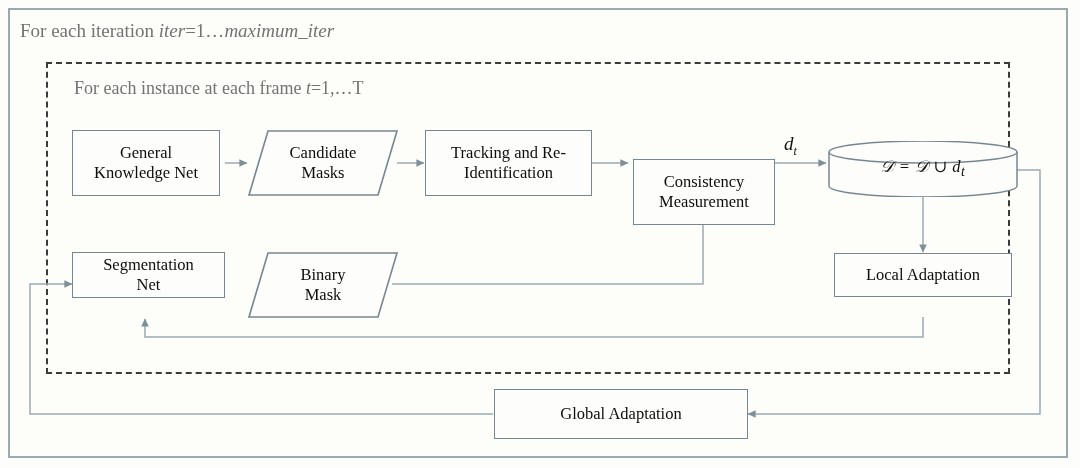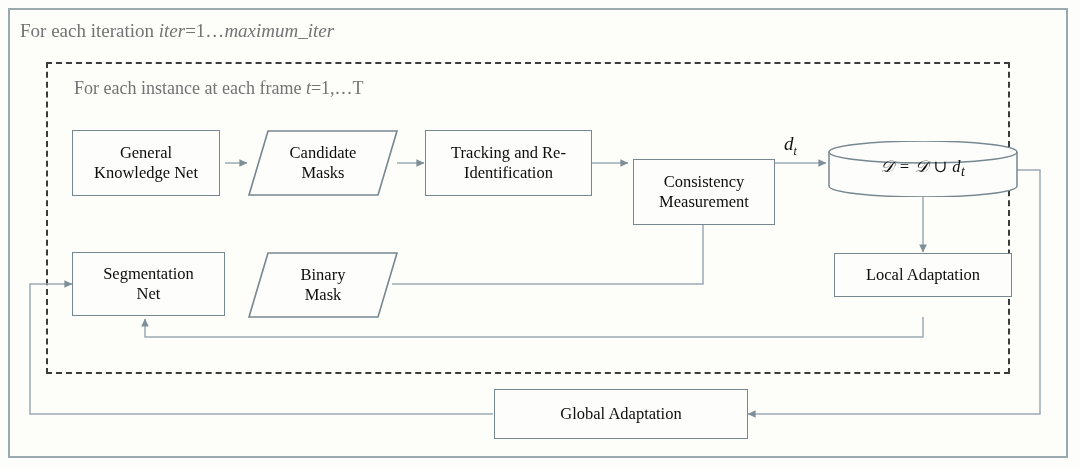--- a/index.html
+++ b/index.html
@@ -198,21 +198,21 @@
   <div class="cyl-wrap" style="left:828px;top:141px;width:190px;height:56px;">
     <svg width="190" height="56" viewBox="0 0 190 56">
       <path d="M1,11 L1,45 A94,11 0 0 0 189,45 L189,11 A94,11 0 0 0 1,11 z" fill="#fdfdfb" stroke="#77878f" stroke-width="1.5"></path>
       <path d="M1,11 A94,11 0 0 0 189,11" fill="none" stroke="#77878f" stroke-width="1.5"></path>
     </svg>
     <div class="cyl-text">
       <div class="formula"><span>𝒟 = 𝒟 ∪ d</span><sub>t</sub></div>
     </div>
   </div>
 
-  <div class="node rect" style="left:72px;top:252px;width:153px;height:64px;">
+  <div class="node rect" style="left:72px;top:252px;width:153px;height:46px;">
     <div>
       <div>Segmentation</div>
       <div>Net</div>
     </div>
   </div>
 
   <div class="par-wrap" style="left:248px;top:252px;width:150px;height:66px;">
     <svg width="150" height="66" viewBox="0 0 150 66">
       <polygon points="20,1 149,1 130,65 1,65" fill="#fdfdfb" stroke="#77878f" stroke-width="1.6"></polygon>
     </svg>

